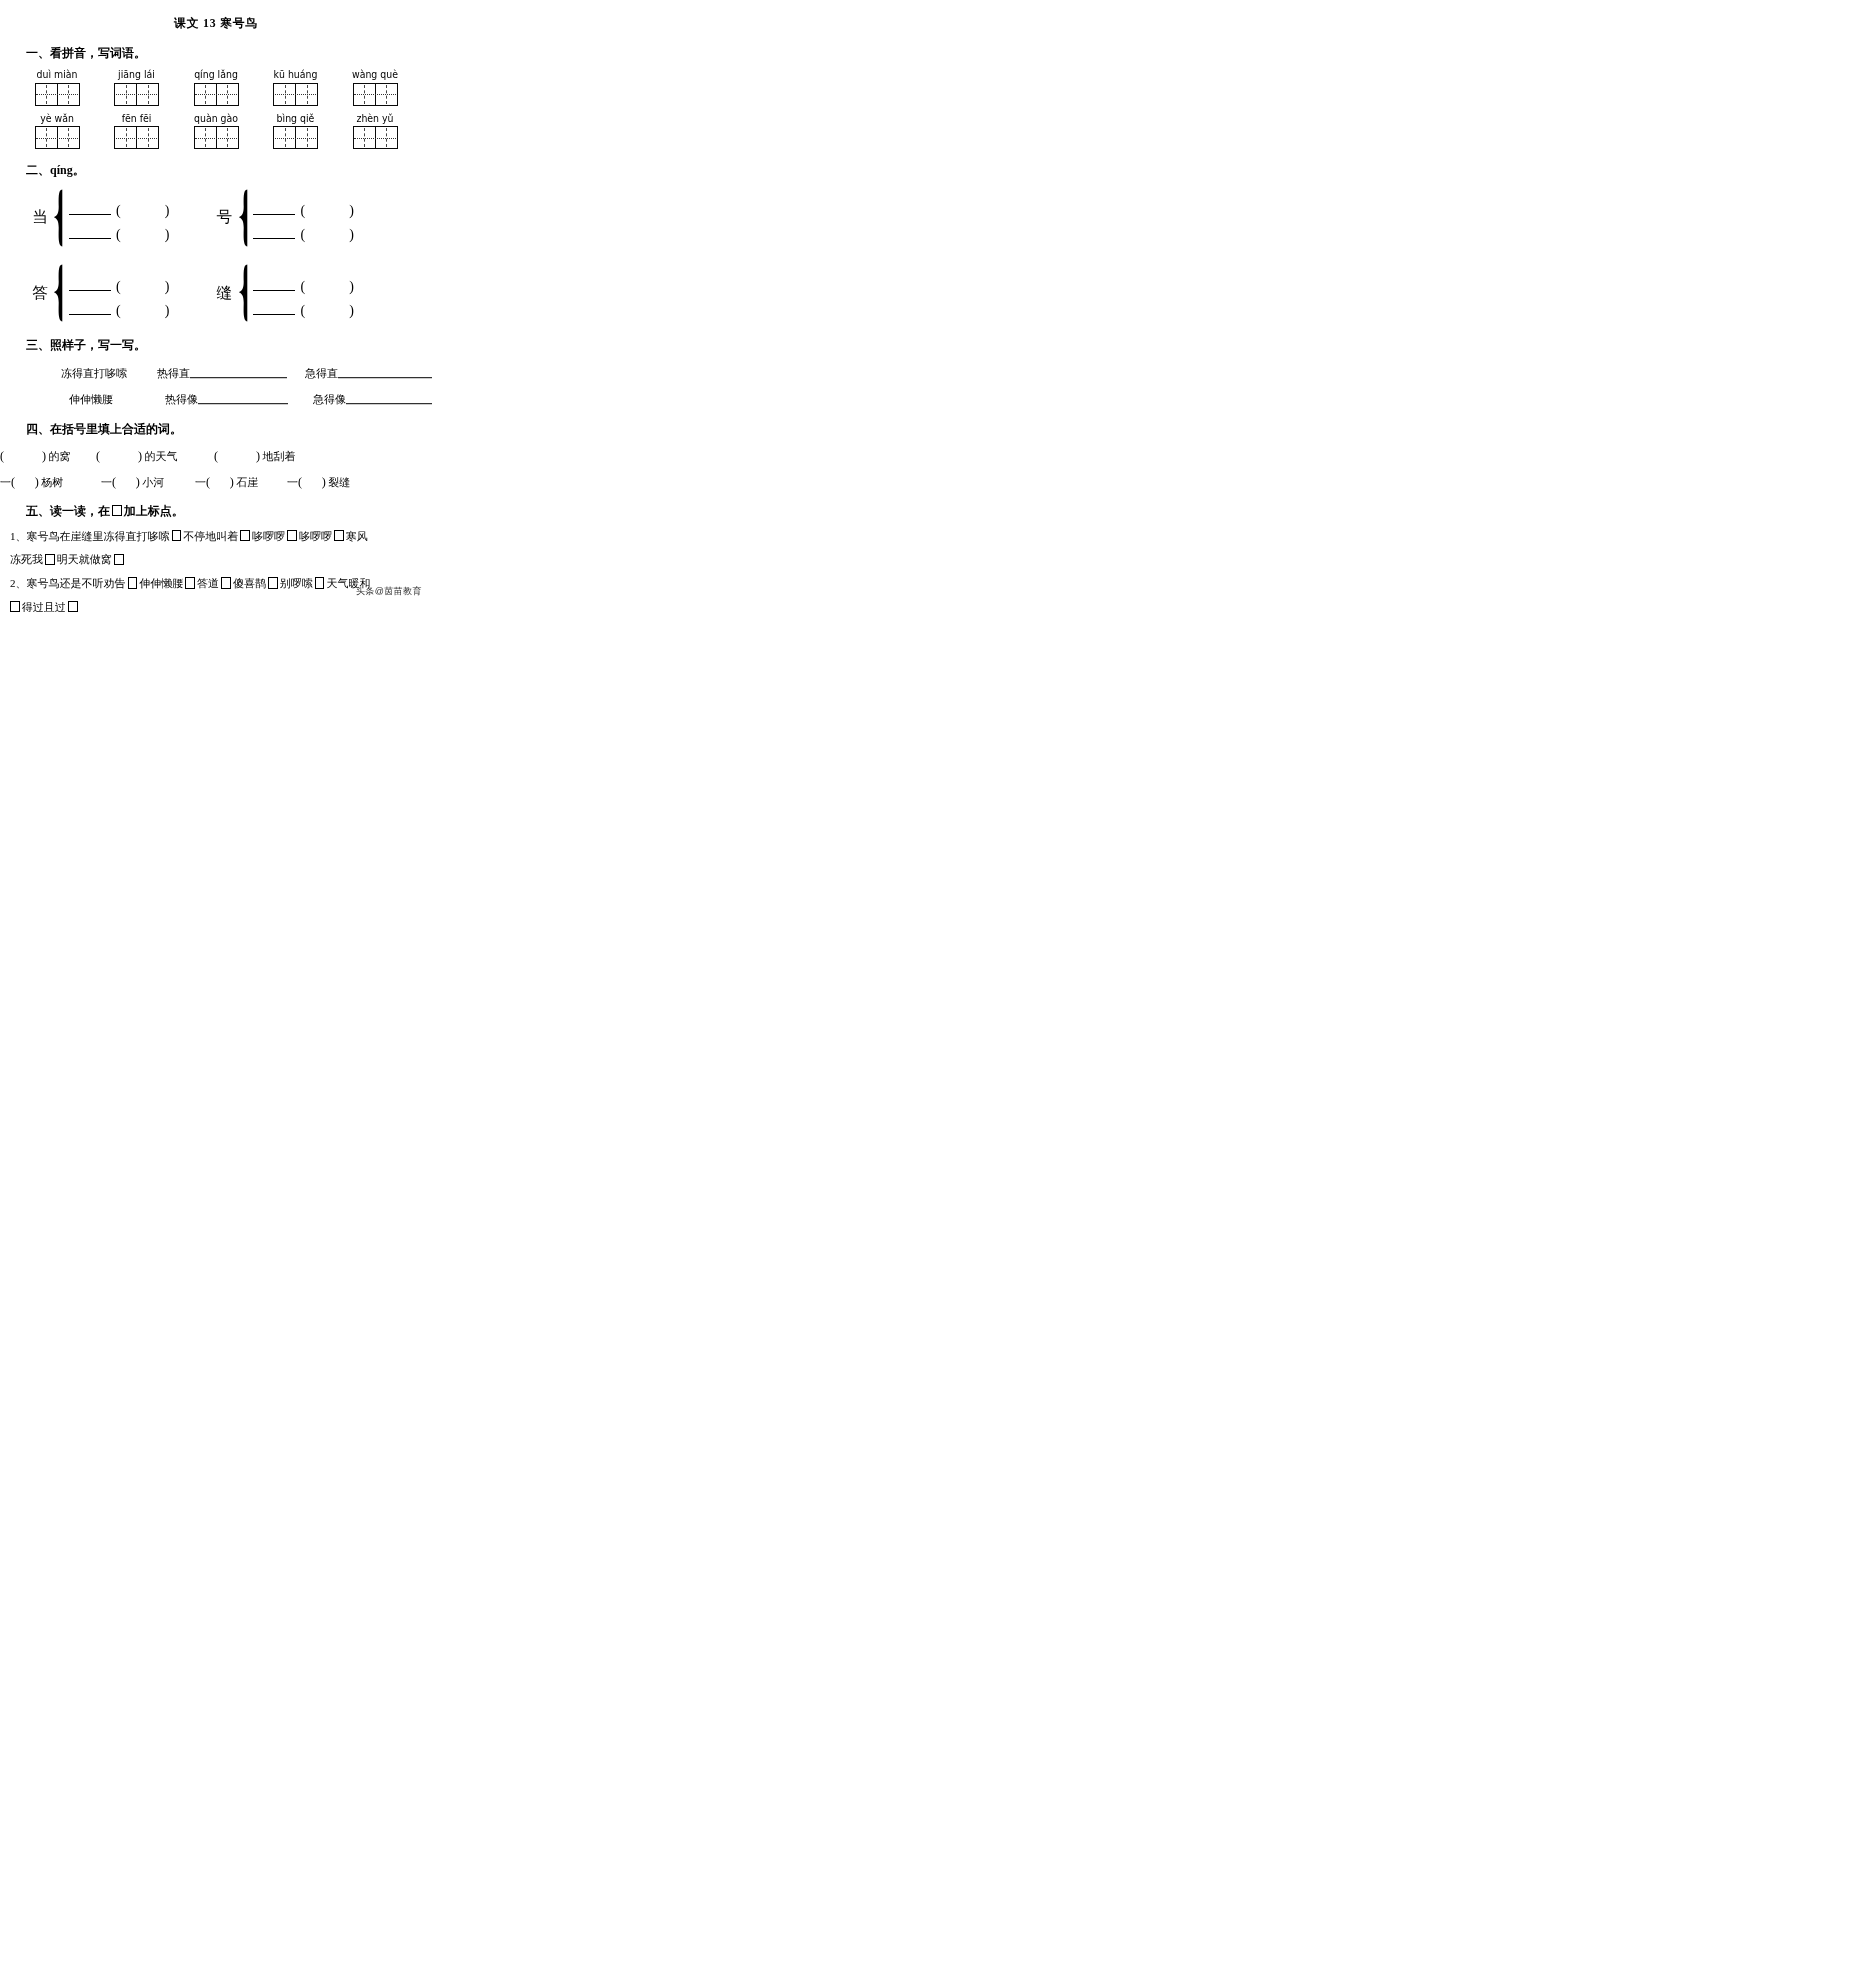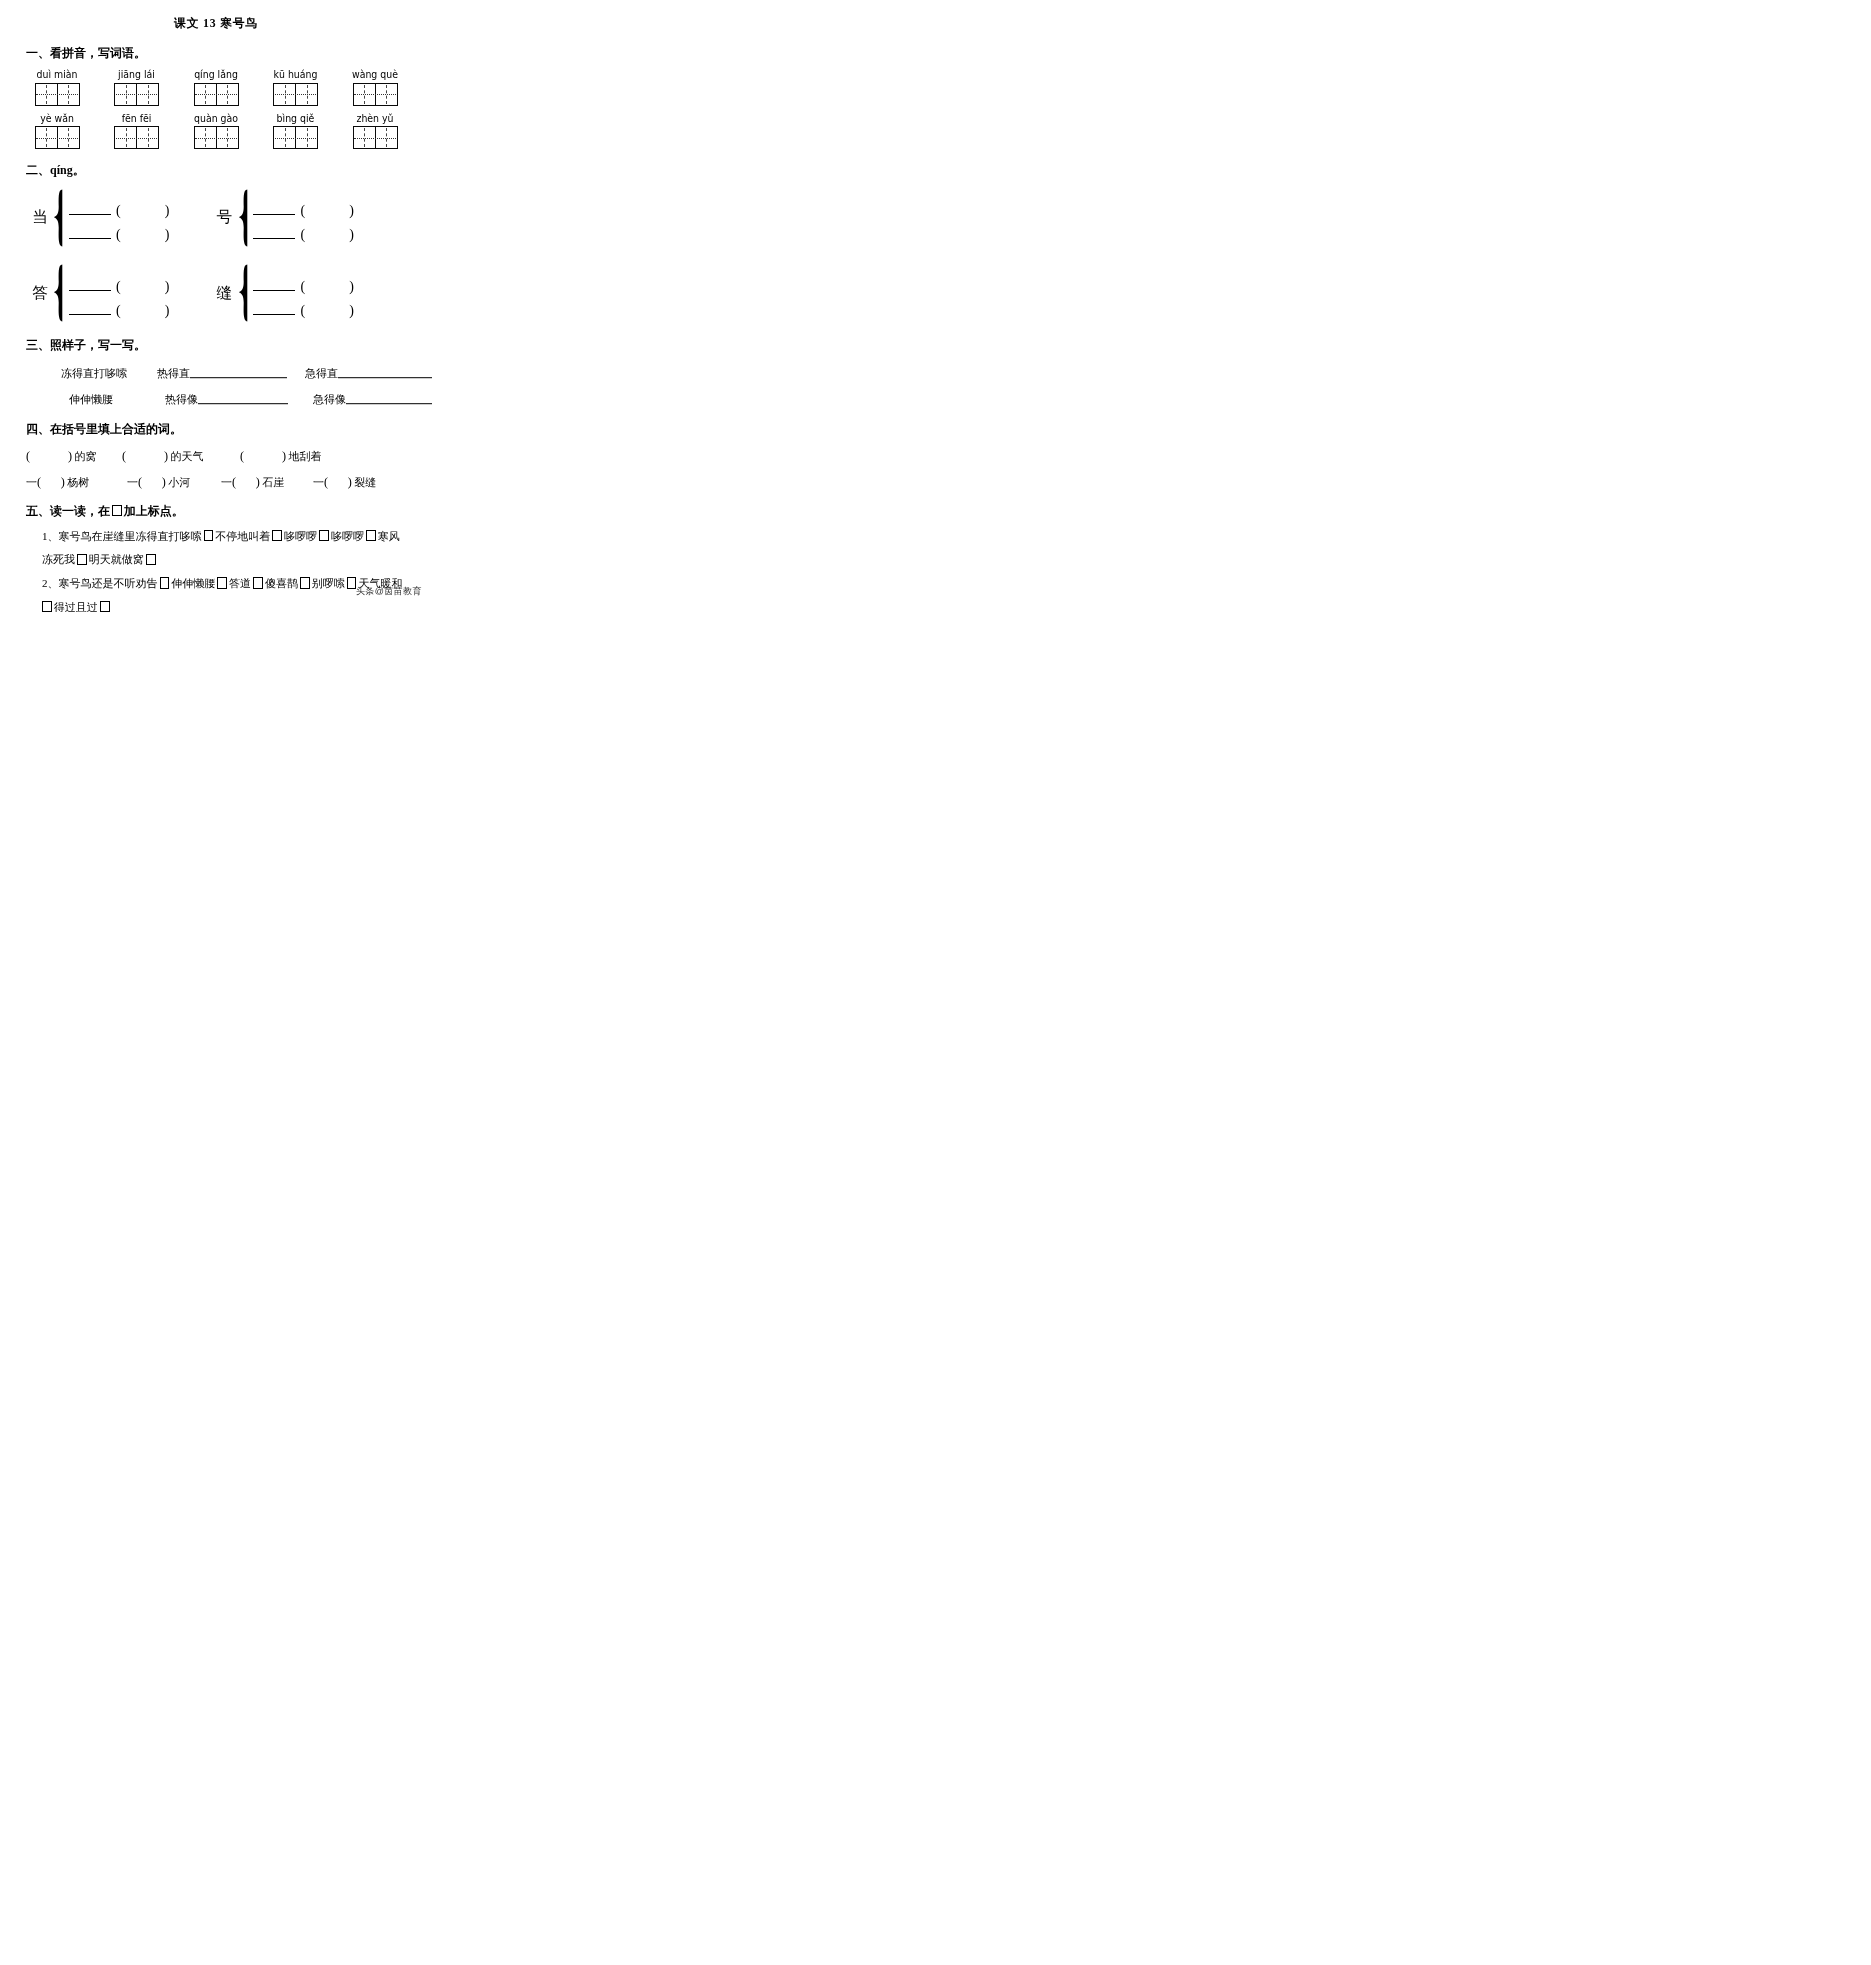--- a/index.html
+++ b/index.html
@@ -50,29 +50,29 @@
   .paren.open { margin-left:5.5px; }
   .paren.close { margin-left:44px; }
   
   .s3-row { display:flex; margin-left:26px; margin-top:11.8px; font-size:11px; white-space:nowrap;justify-content:flex-end; }
   .s3-c1 { width:96px; }
   .s3-c2 { width:148px; }
   .uline { display:inline-block; border-bottom:1.2px solid #000; transform:translateY(1.2px); }
   .ul-248 { width:97px; } .ul-238 { width:94px; }
   .ul-230 { width:90px; } .ul-218 { width:86px; }
   
-  .s4-row { display:flex; margin-left:26px; margin-top:11px; font-size:11px; white-space:nowrap; align-items:flex-start; }
+  .s4-row { display:flex; margin-top:11px; font-size:11px; white-space:nowrap; align-items:flex-start; }
   .s4r1-c1 { width:96px; } .s4r1-c2 { width:118px; }
   .s4r2-c1 { width:101px; } .s4r2-c2 { width:94px; } .s4r2-c3 { width:92px; }
   .bparen { font-size:12.2px; font-weight:400; }
   .pgap { display:inline-block; width:38px; }
   .sgap { display:inline-block; width:19.7px; }
   .mword { margin-left:2.4px; }
   
-  .s5-line { margin-left:42px; margin-top:8.6px; font-size:11px; white-space:nowrap; }
+  .s5-line { margin-left:10px; margin-top:8.6px; font-size:11px; white-space:nowrap; }
   .sq {
     display:inline-block; width:9.8px; height:11.4px; box-sizing:border-box;
     border:1.2px solid #000; border-left-width:0.8px; border-right-width:0.8px;
     vertical-align:-1.6px; margin:0 2px; background:#fff;
   }
   .sq-inline { vertical-align:-1.2px; }
   
   .footer {
     position:absolute; right:10.2px; bottom:14px;
     font-family:"Liberation Sans","DejaVu Sans",sans-serif;

